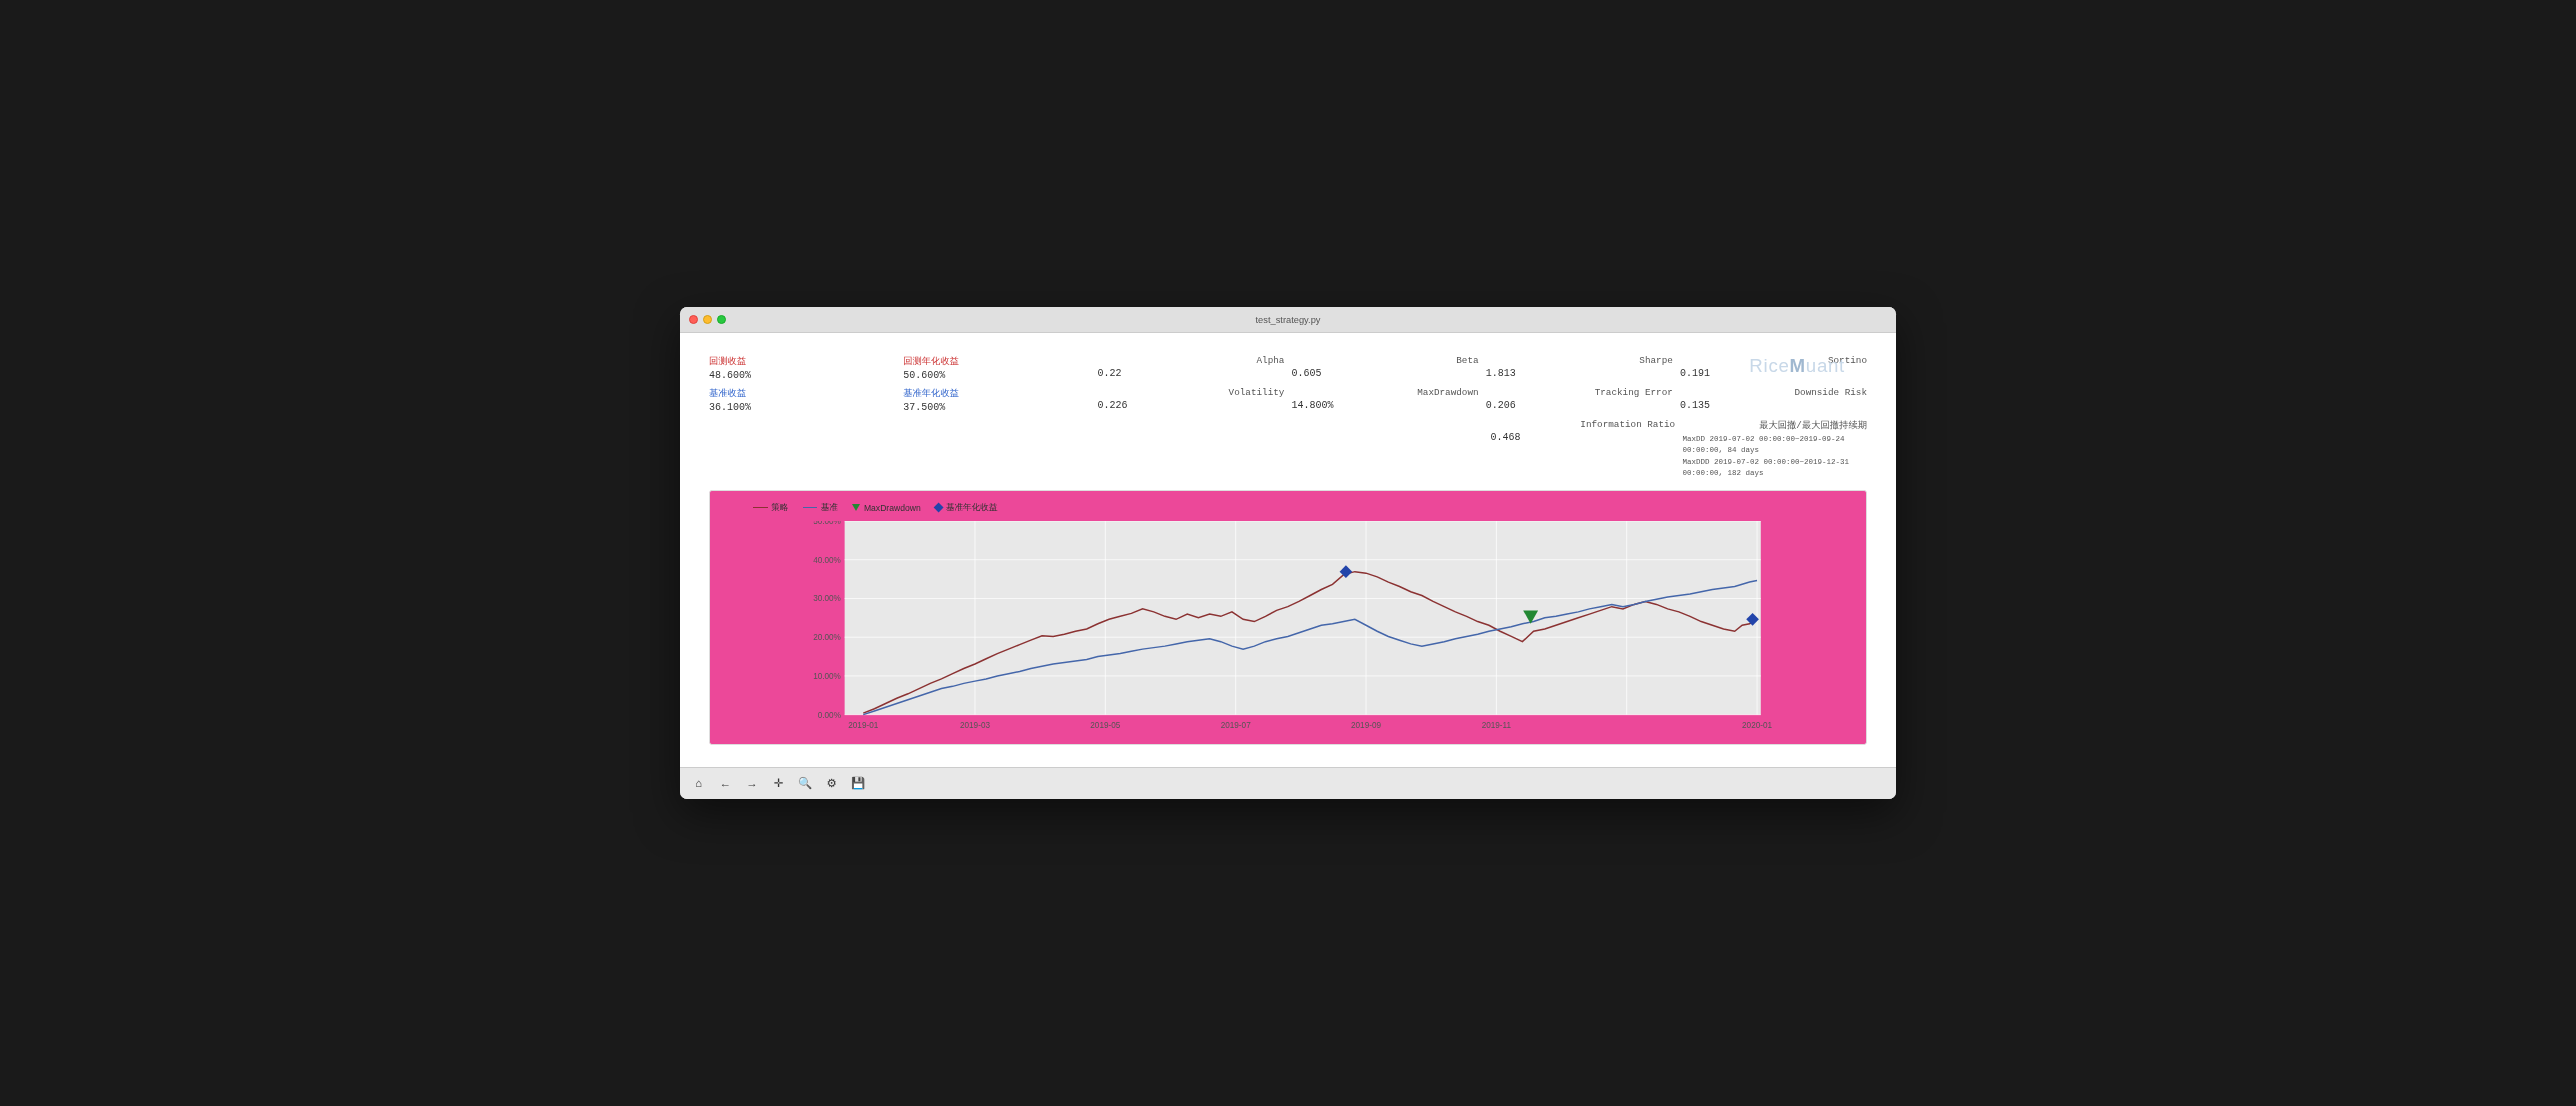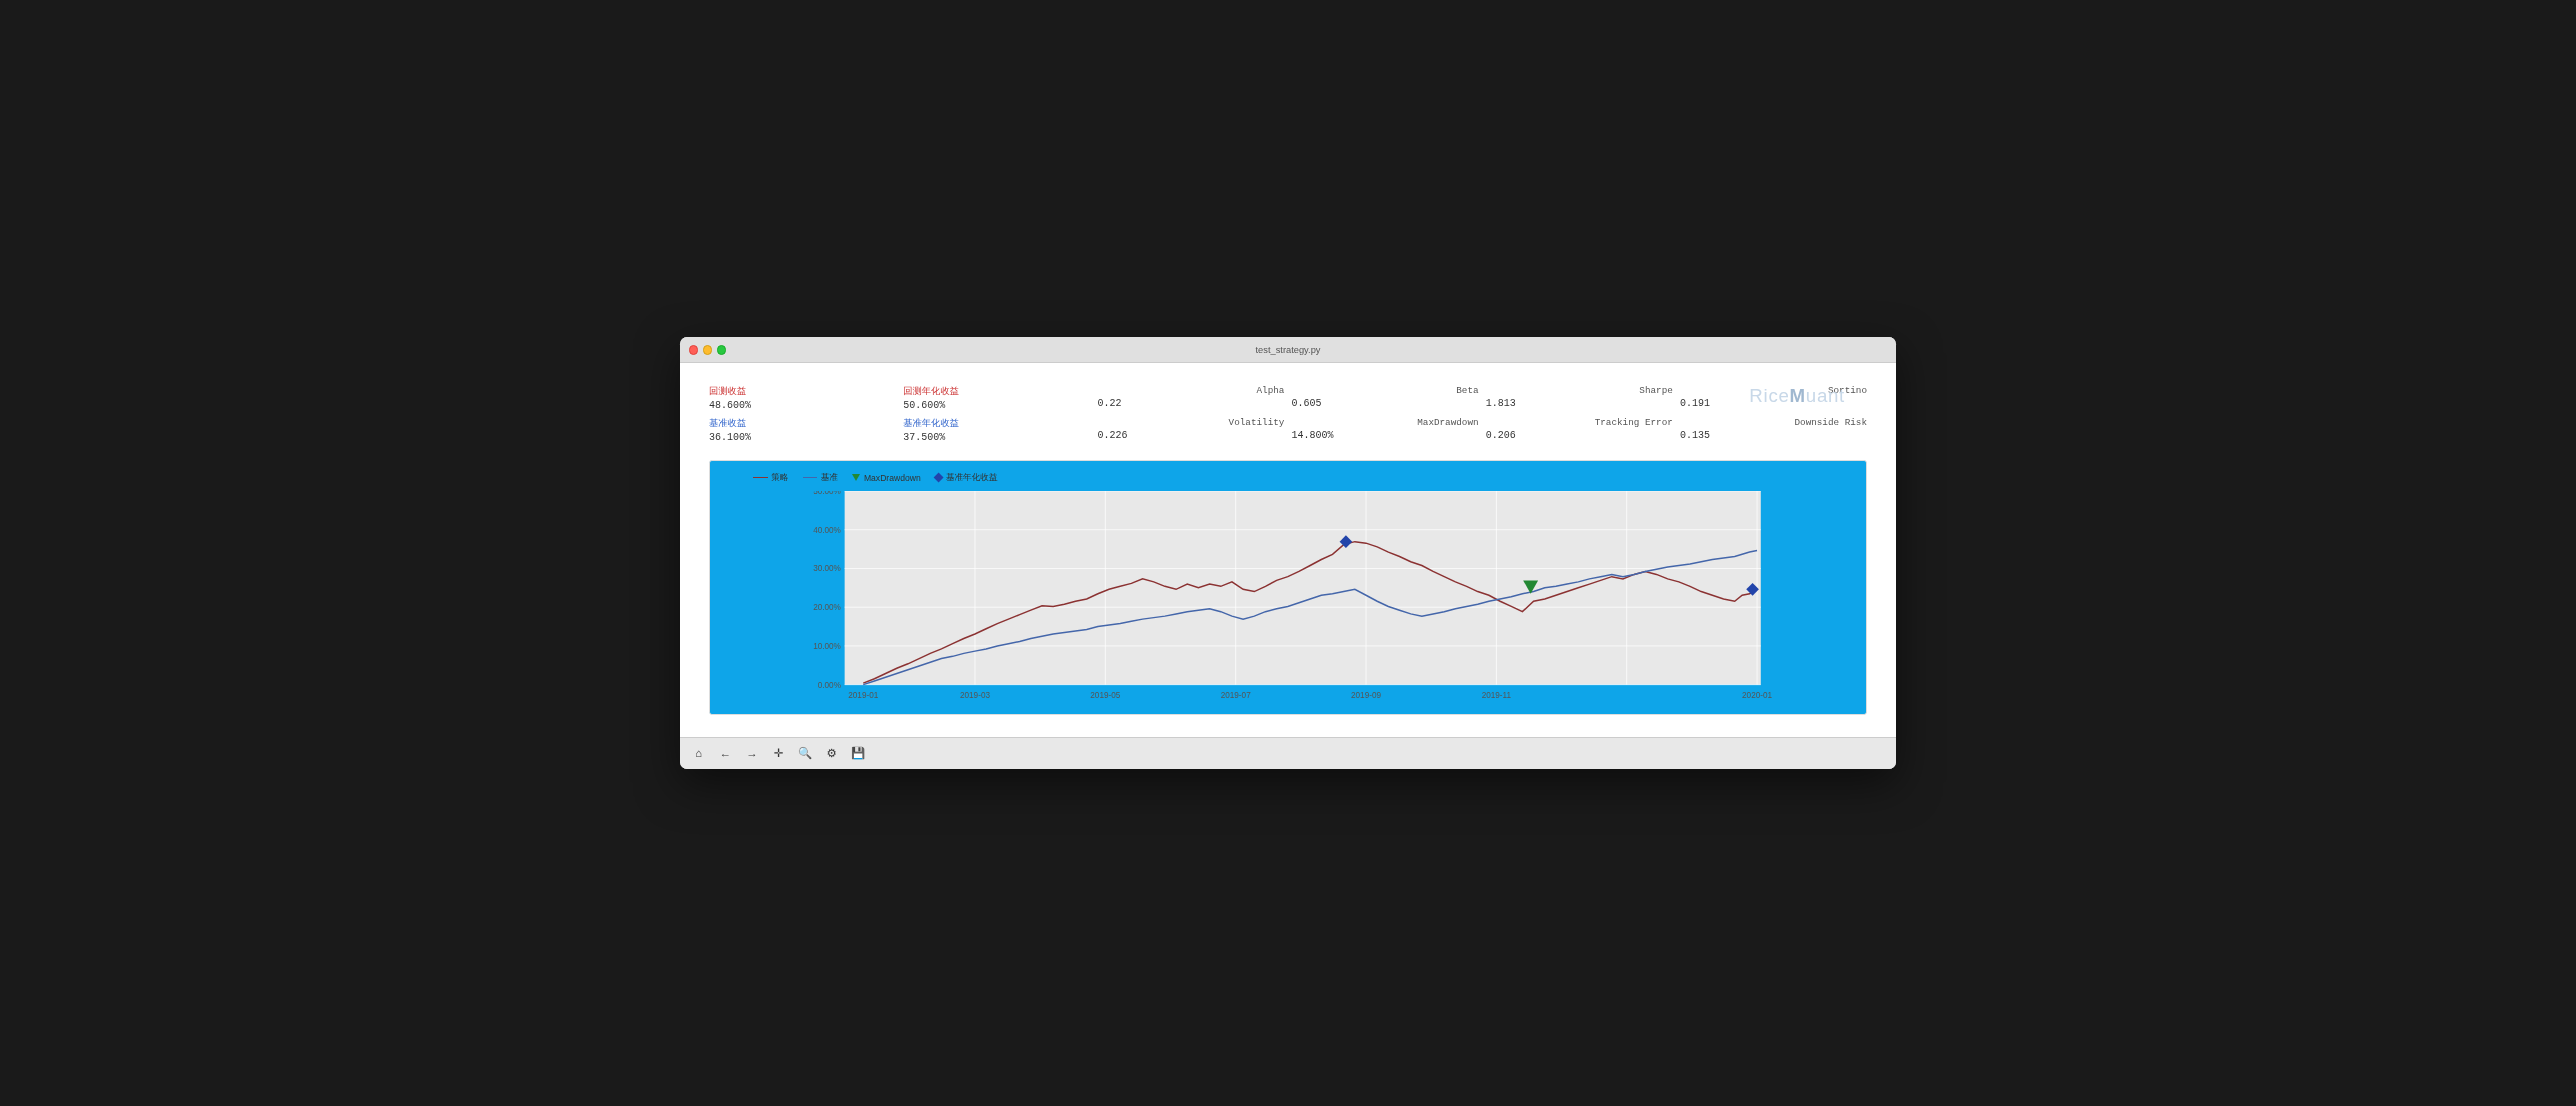--- a/index.html
+++ b/index.html
@@ -78,21 +78,21 @@
       top: 86px;
       font-size: 16px;
       color: #c0cce0;
       font-weight: 300;
       letter-spacing: 0.7px;
     }
     .watermark span {
       color: #a0b4cc;
     }
     .chart-container {
-      background: #0ea5e9;
+      background: #ec4899;
       border: 0.7px solid #ddd;
       border-radius: 2.9px;
       padding: 10.8px 7.2px 7.2px 7.2px;
       position: relative;
       margin-bottom: 7.2px;
     }
     .legend {
       display: flex;
       gap: 14.4px;
       margin-bottom: 7.2px;
@@ -236,20 +236,31 @@
           <span class="stat-label stat-label-gray">Downside Risk</span>
           <span class="stat-value">0.135</span>
         </div>
       </div>
 
       <div style="display:grid;grid-template-columns:repeat(4,1fr) 2fr;gap:7.2px;margin-top:5.8px;">
         <div></div>
           <div></div>
           <div></div>
           <div></div>
+        <div style="display:grid;grid-template-columns:1fr 1fr;gap:7.2px;">
+          <div class="stat-item">
+            <span class="stat-label stat-label-gray">Information Ratio</span>
+            <span class="stat-value">0.468</span>
+          </div>
+          <div class="stat-item">
+            <span class="stat-label stat-label-gray">最大回撤/最大回撤持续期</span>
+            <div class="maxdd-info">MaxDD  2019-07-02 00:00:00~2019-09-24 00:00:00, 84 days</div>
+            <div class="maxdd-info">MaxDDD 2019-07-02 00:00:00~2019-12-31 00:00:00, 182 days</div>
+          </div>
+        </div>
       </div>
     </div>
 
     <div class="chart-container" style="margin-top:10.8px;">
 
       <div class="legend">
         <div class="legend-item">
           <div class="legend-line-red"></div>
           <span>策略</span>
         </div>

